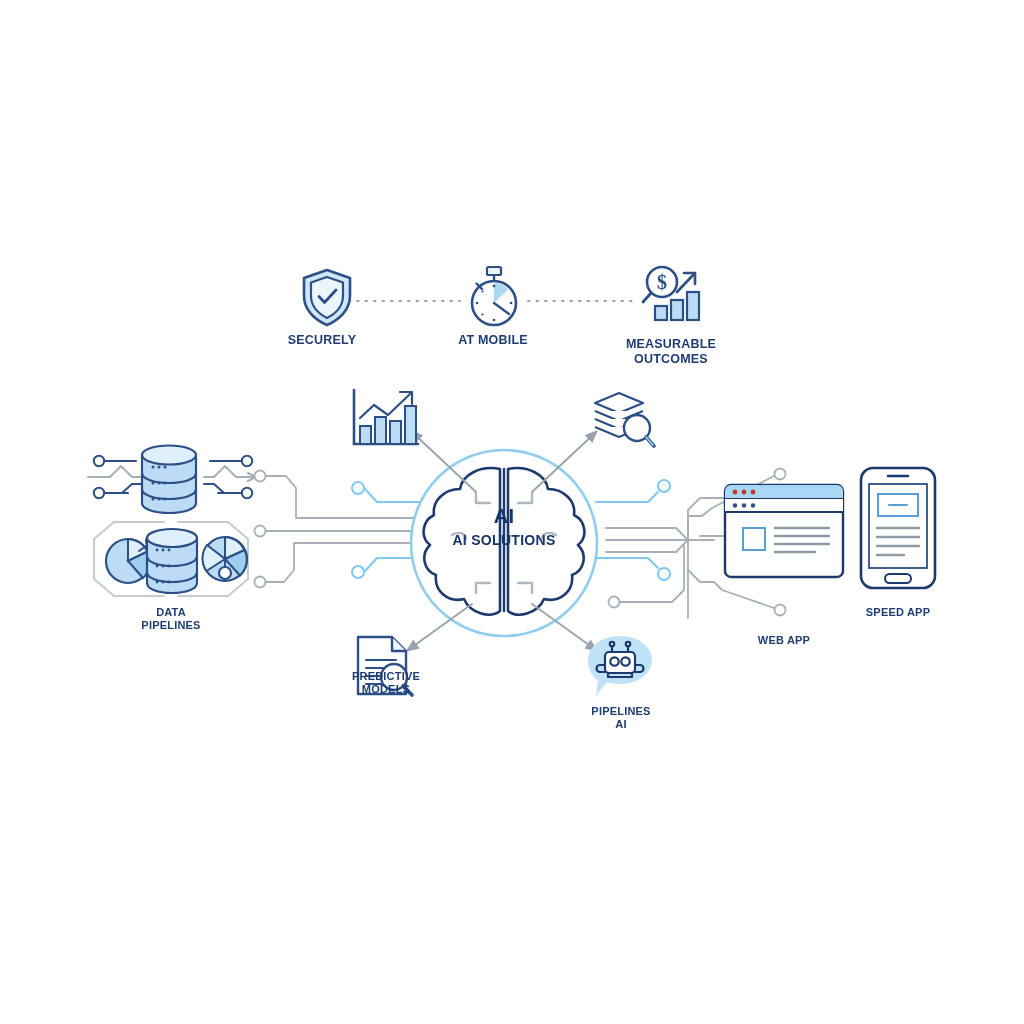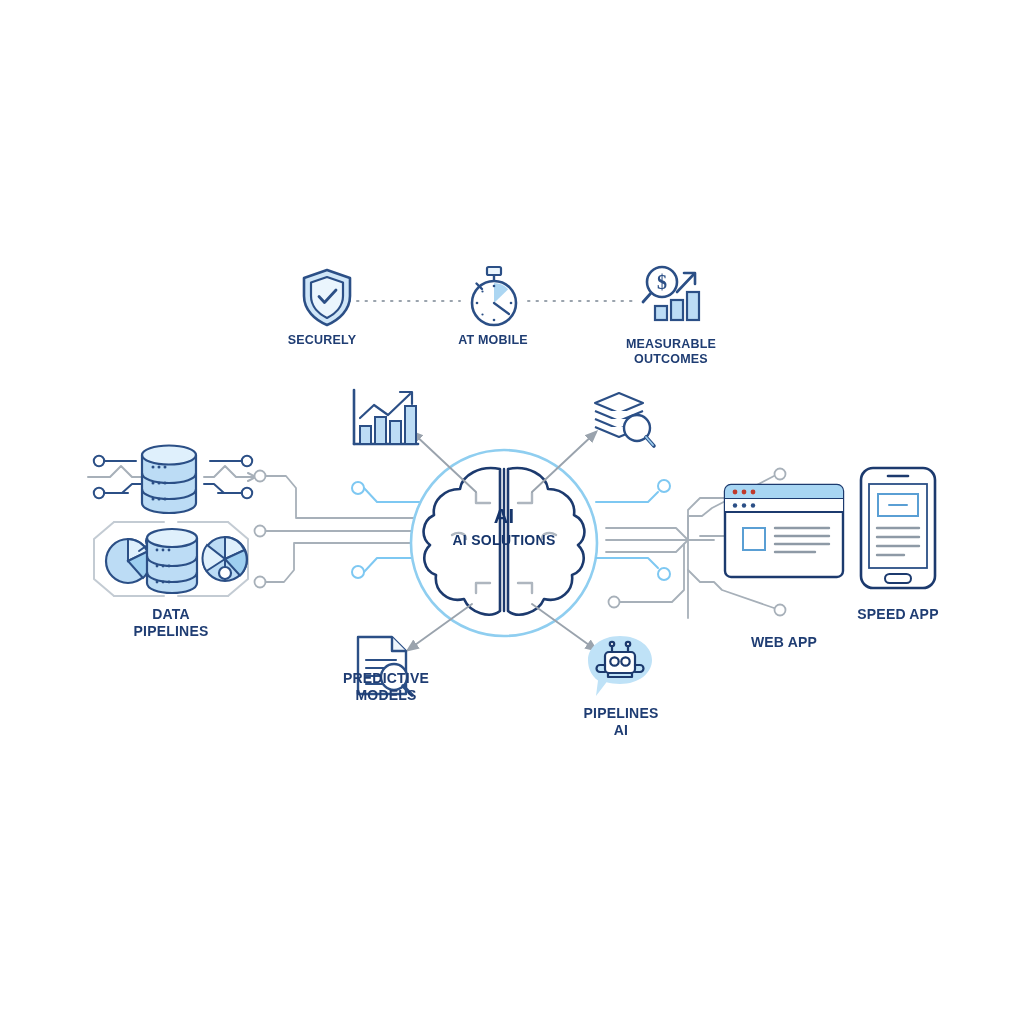--- a/index.html
+++ b/index.html
@@ -16,21 +16,21 @@
     position:absolute;
     color:#1f3d73;
     font-weight:bold;
     text-align:center;
     line-height:1.22;
     letter-spacing:.2px;
     white-space:pre-line;
     user-select:none;
   }
   .lbl-top{font-size:12.5px;}
-  .lbl-node{font-size:14px;}
+  .lbl-node{font-size:11px;}
   .center-title{
     position:absolute;
     text-align:center;
     color:#16356b;
     font-weight:bold;
     line-height:1.12;
     white-space:pre-line;
     letter-spacing:.3px;
   }
 

